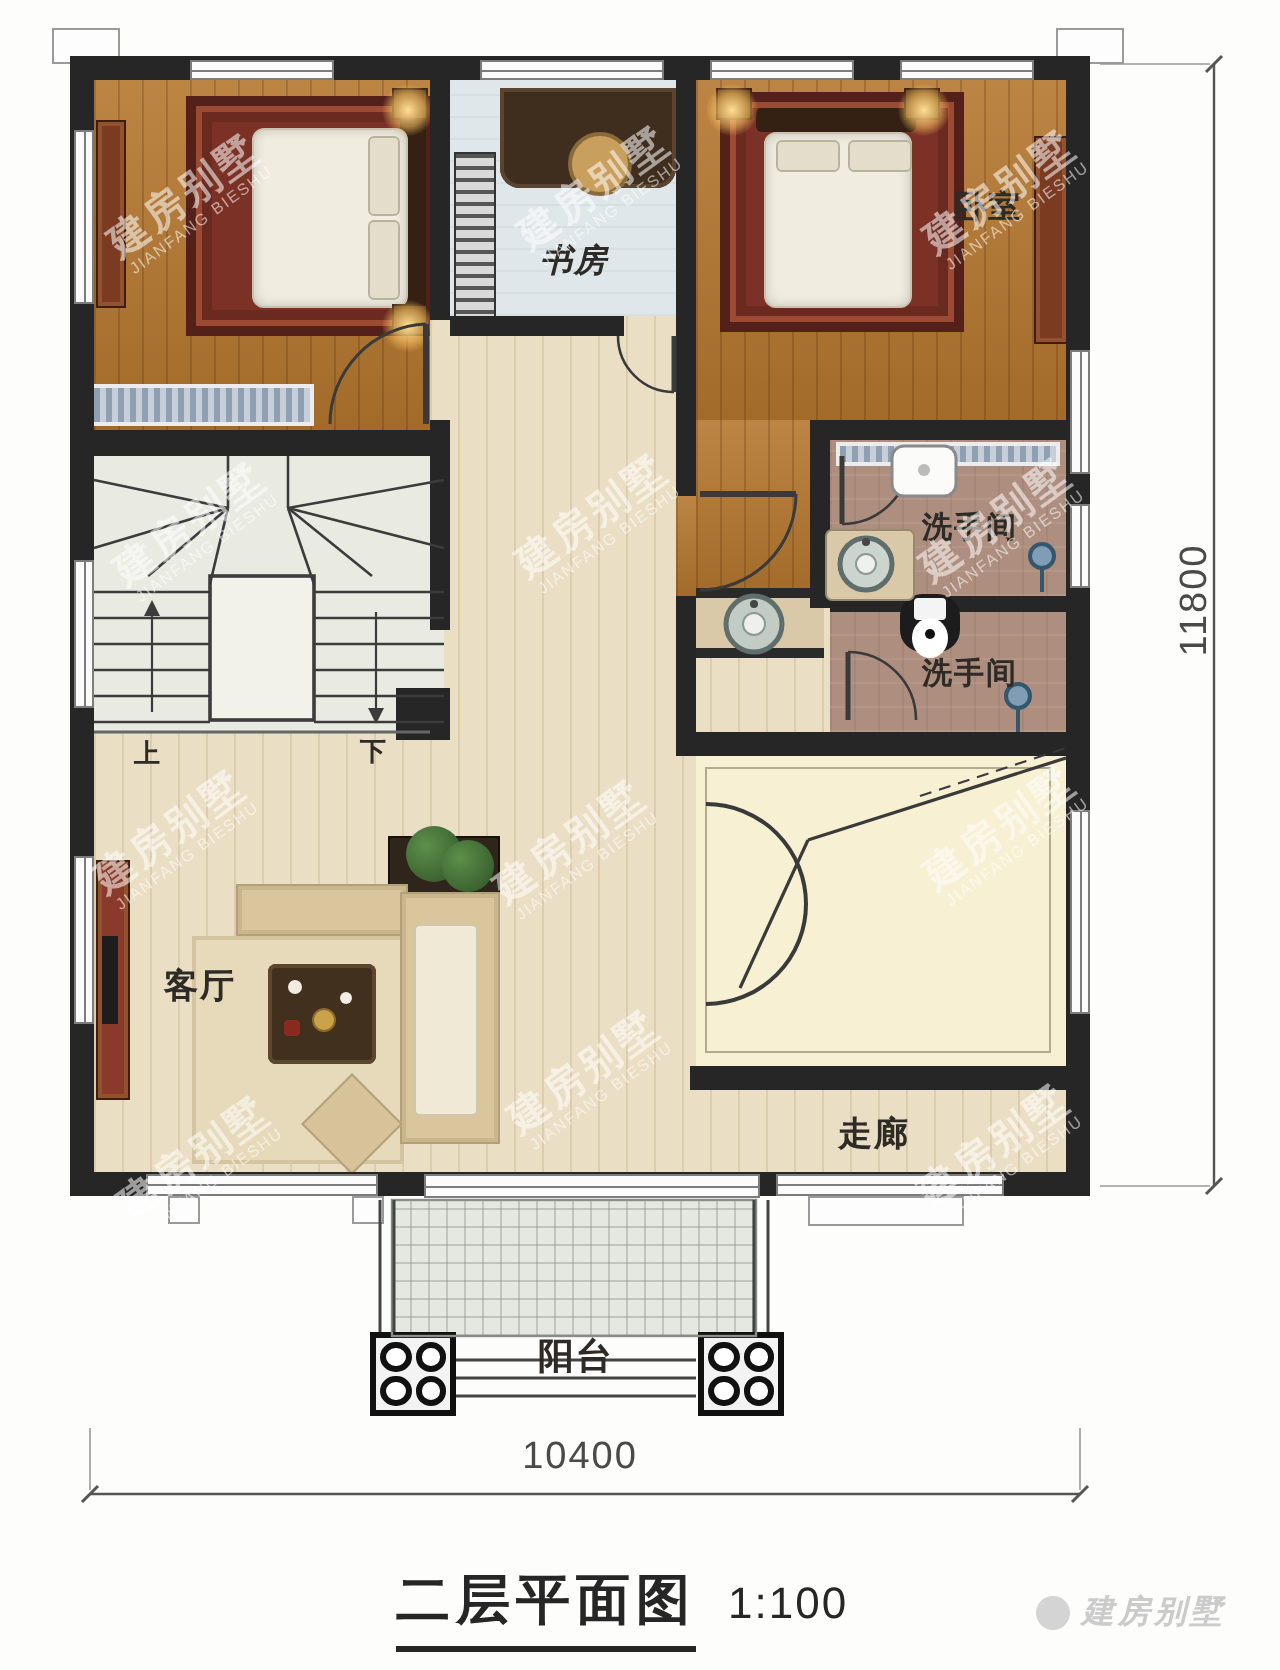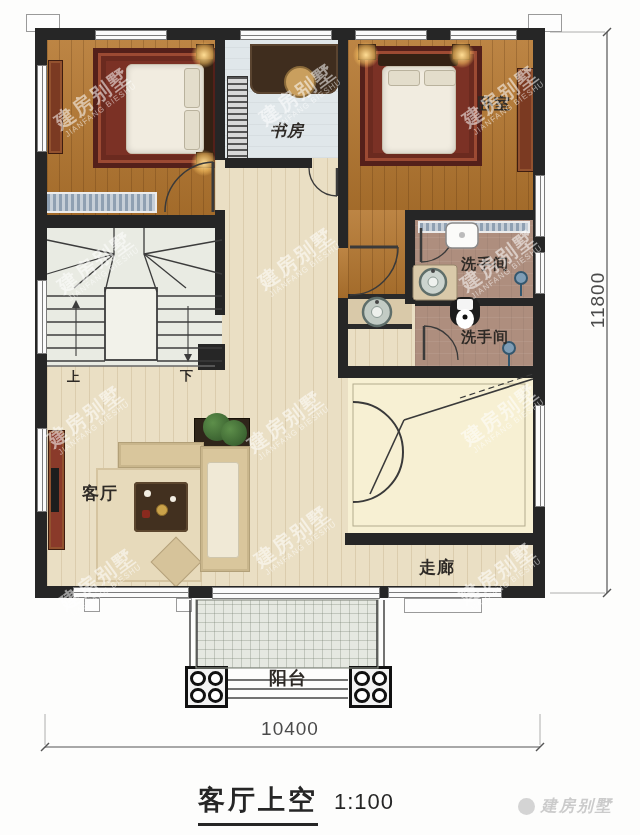--- a/index.html
+++ b/index.html
@@ -295,21 +295,21 @@
   <div class="lbl" style="left:100px;top:493px;font-size:17px;">客厅</div>
   <div class="lbl" style="left:437px;top:567px;font-size:17px;">走廊</div>
   <div class="lbl" style="left:288px;top:678px;font-size:18px;">阳台</div>
   <div class="lbl small" style="left:74px;top:377px;">上</div>
   <div class="lbl small" style="left:187px;top:376px;">下</div>
 
   <div class="dim" style="left:290px;top:729px;">10400</div>
   <div class="dim vert" style="left:598px;top:300px;">11800</div>
 
   <div class="titlebar">
-    <span class="t1">客厅上空</span>
+    <span class="t1">二层平面图</span>
     <span class="t2">1:100</span>
   </div>
 
   <div class="cornerwm">
     <span class="ico"></span>
     <span class="txt">建房别墅</span>
   </div>
 
   <div class="wm" style="left:95px;top:102px;">
       <span class="w1">建房别墅</span>

